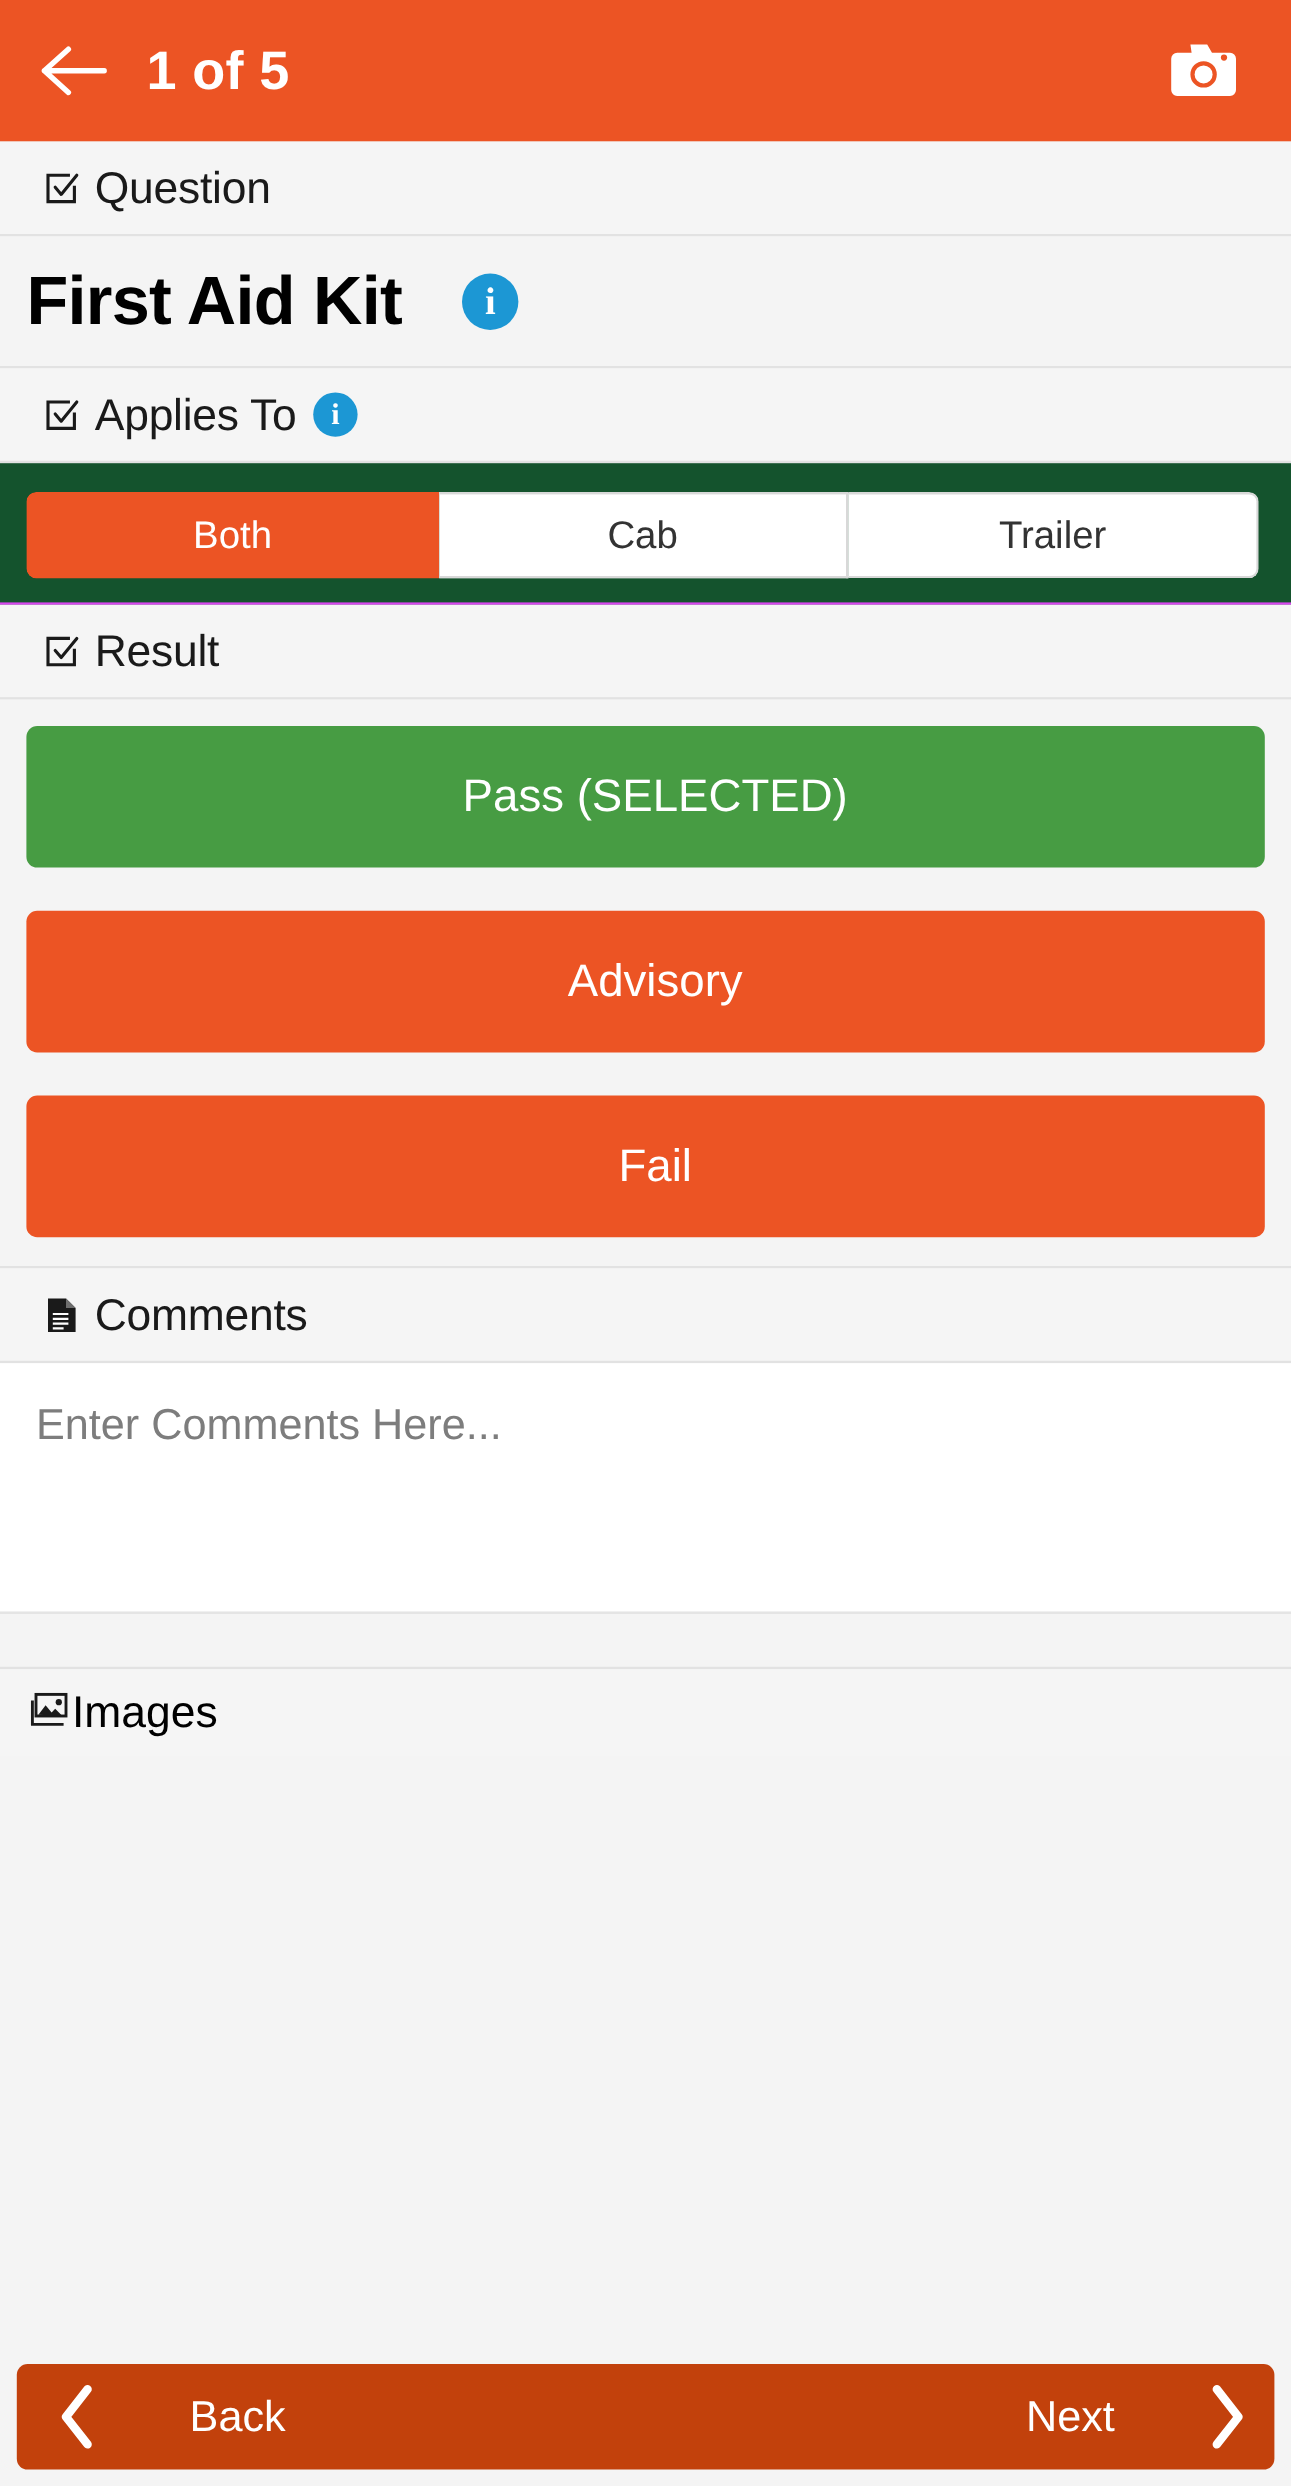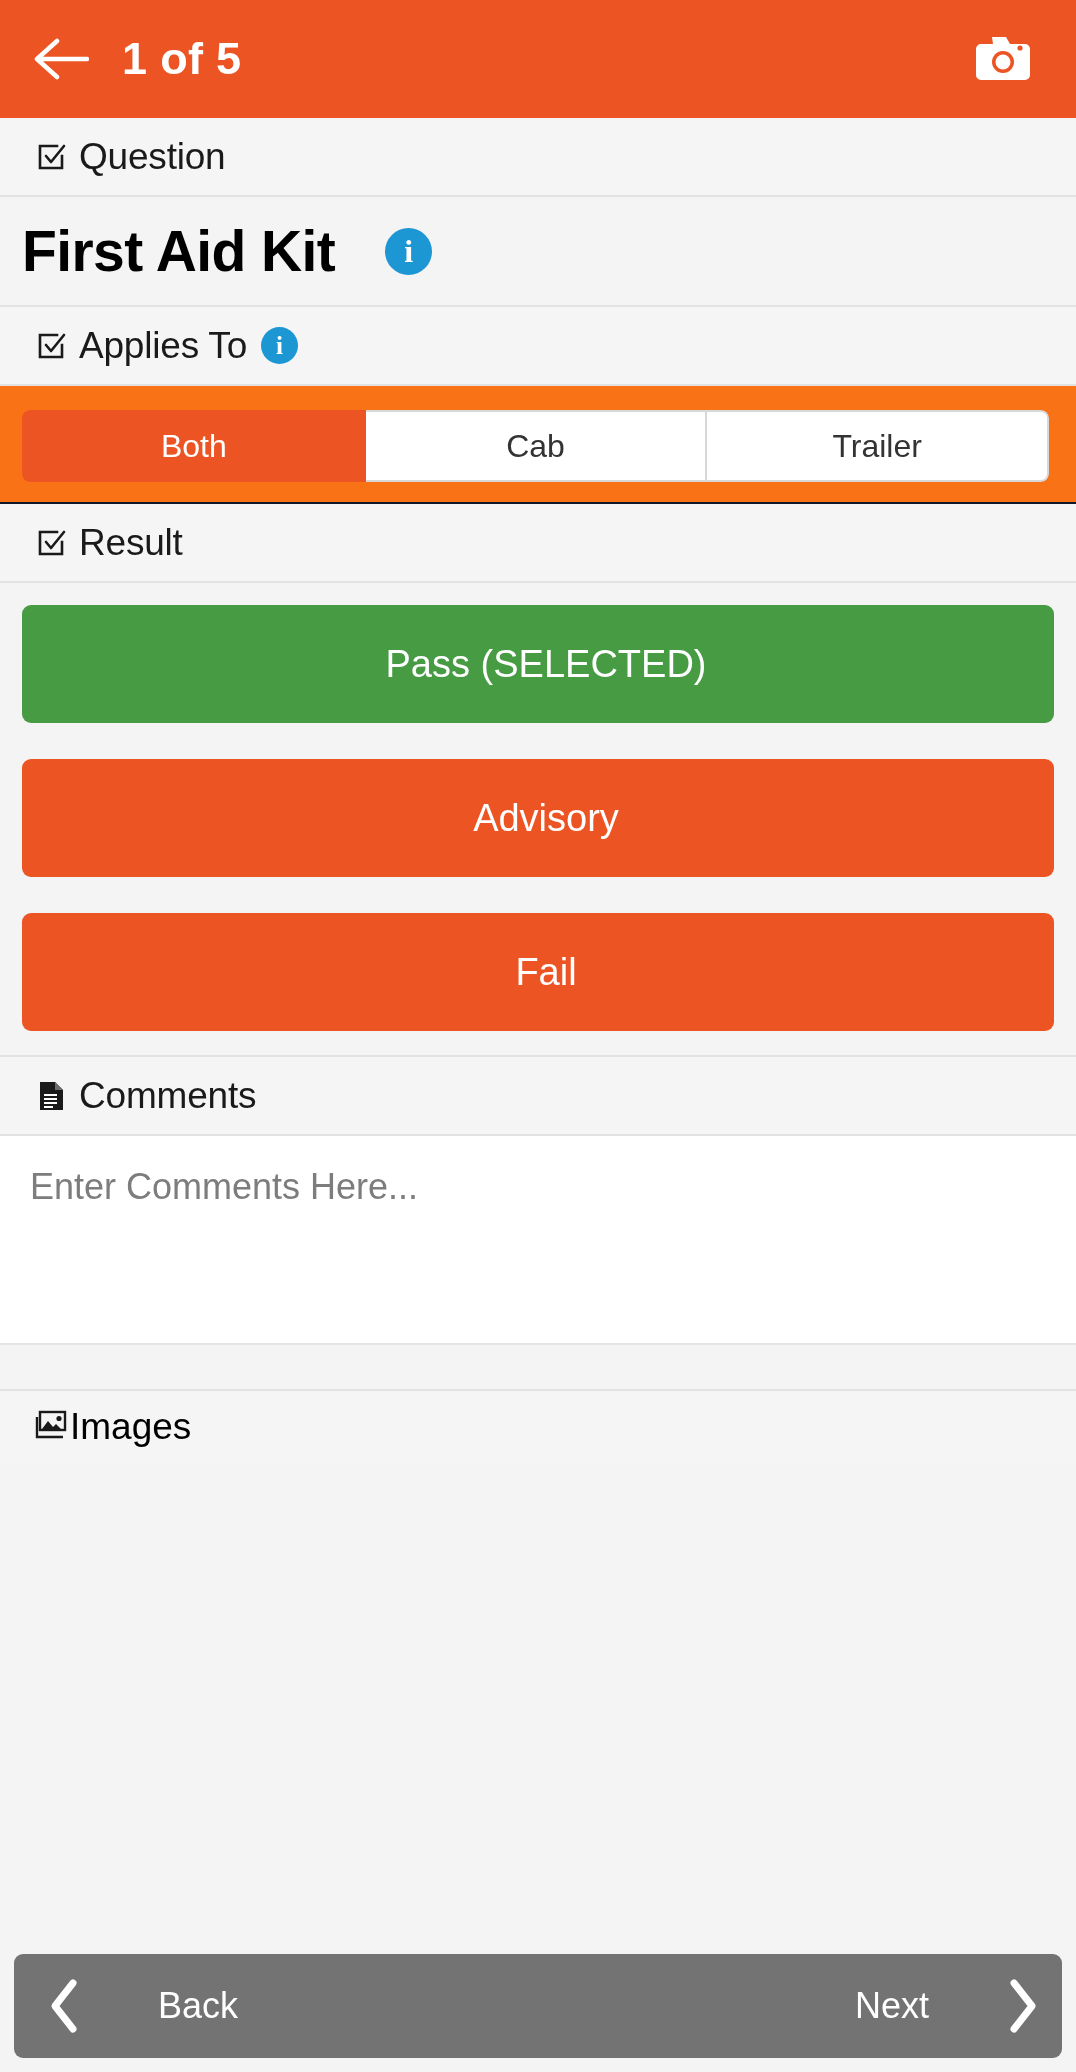--- a/index.html
+++ b/index.html
@@ -131,22 +131,22 @@
   }
   .question-block .info-badge {
     width: 47px;
     height: 47px;
     font-size: 32px;
     margin-left: 22px;
   }
 
   
   .segment-wrap {
-    background: #f97316;
-    border-bottom: 2px solid #0f172a;
+    background: #14532d;
+    border-bottom: 2px solid #d946ef;
     padding: 24px 27px 20px 22px;
     flex: 0 0 auto;
   }
   .segment {
     display: flex;
     border-radius: 8px;
     overflow: hidden;
     height: 72px;
   }
   .seg-btn {
@@ -225,34 +225,34 @@
     border-bottom: 2px solid #e2e2e2;
     flex: 0 0 auto;
   }
 
   
   .images-header {
     background: #f5f5f5;
     height: 72px;
     display: flex;
     align-items: center;
-    padding-left: 34px;
+    padding-left: 24px;
     flex: 0 0 auto;
     overflow: hidden;
   }
   .images-header .sec-label { font-size: 37px; }
 
   
   .bottombar {
     position: absolute;
     left: 14px;
     right: 14px;
     bottom: 14px;
-    height: 104px;
-    background: #737373;
+    height: 88px;
+    background: #c2410c;
     border-radius: 9px;
     display: flex;
     align-items: center;
     z-index: 5;
   }
   .nav-side {
     flex: 1 1 0;
     display: flex;
     align-items: center;
     height: 100%;

